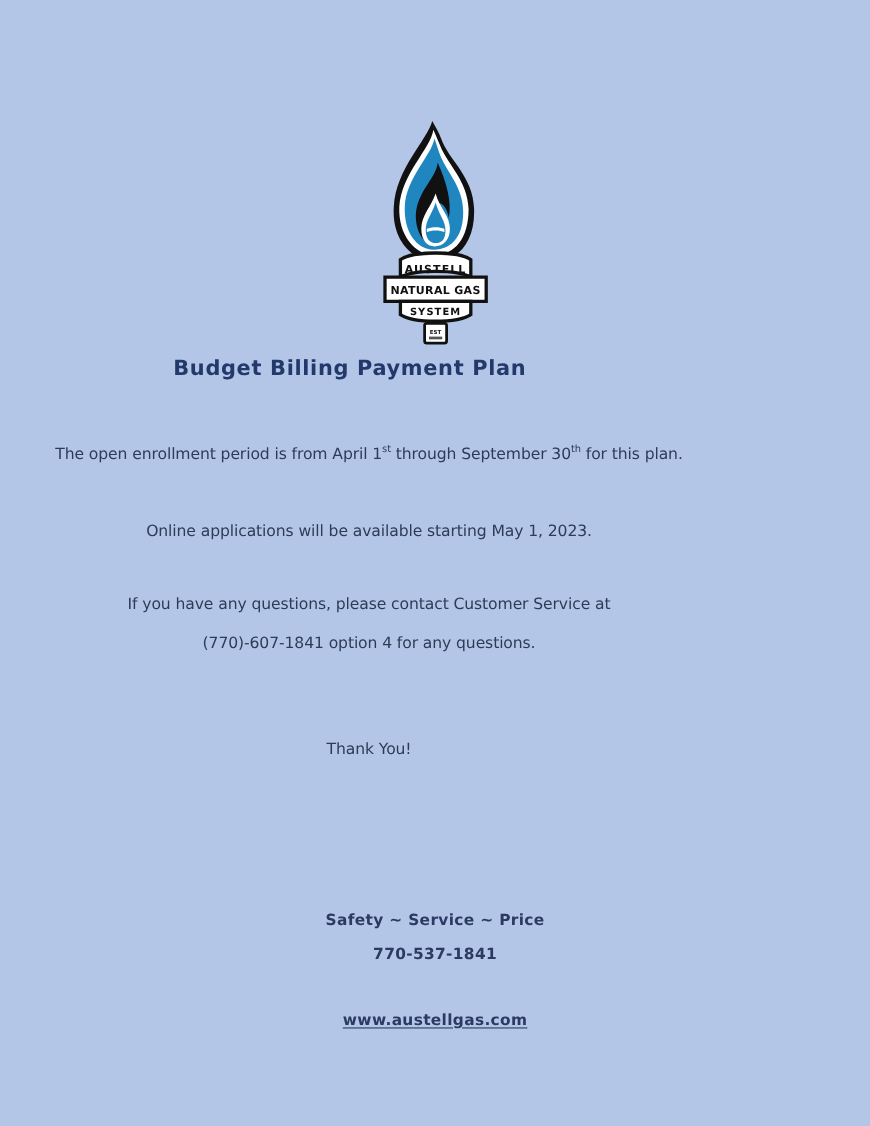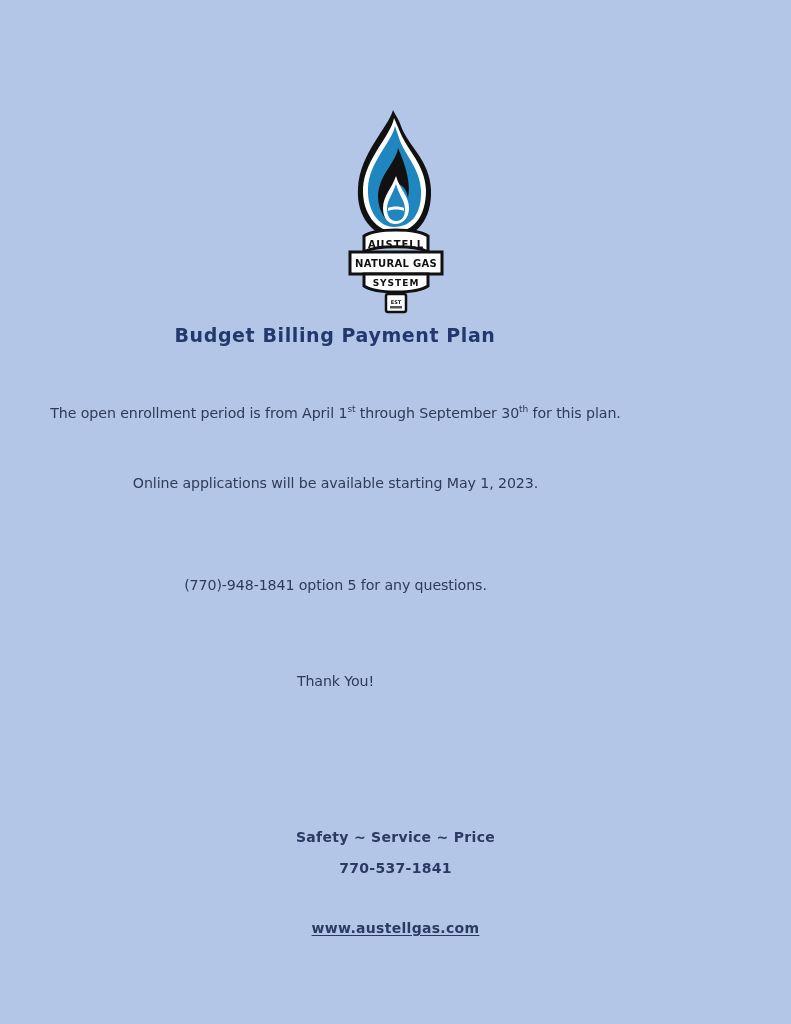--- a/index.html
+++ b/index.html
@@ -32,21 +32,20 @@
       position: absolute;
       left: 0;
       width: 636px;
       top: 324px;
       text-align: center;
       font-family: "DejaVu Sans", sans-serif;
       font-weight: bold;
       font-size: 19px;
       letter-spacing: 0.6px;
       color: #24396b;
-      padding-left: 17px;
     }
     .line {
       position: absolute;
       left: 0;
       width: 671px;
       text-align: center;
       font-family: "DejaVu Sans", sans-serif;
       font-size: 14.2px;
       color: #2e3b57;
       letter-spacing: -0.1px;
@@ -121,21 +120,22 @@
   </div>
 
   <div class="title">Budget Billing Payment Plan</div>
 
   <div class="line l1">
     <span>The open enrollment period is from April 1</span><sup>st</sup><span> through September 30</span><sup>th</sup><span> for this plan.</span>
   </div>
 
   <div class="line l2">Online applications will be available starting May 1, 2023.</div>
 
-  <div class="line l4">(770)-948-1841 option 5 for any questions.</div>
+  <div class="line l3">If you have any questions, please contact Customer Service at</div>
+  <div class="line l4">(770)-607-1841 option 4 for any questions.</div>
 
   <div class="line l5">Thank You!</div>
 
   <div class="footer-line f1">Safety ~ Service ~ Price</div>
   <div class="footer-line f2">770-537-1841</div>
   <div class="footer-line f3">
     <a href="www.austellgas.com">www.austellgas.com</a>
   </div>
 
 </div>

